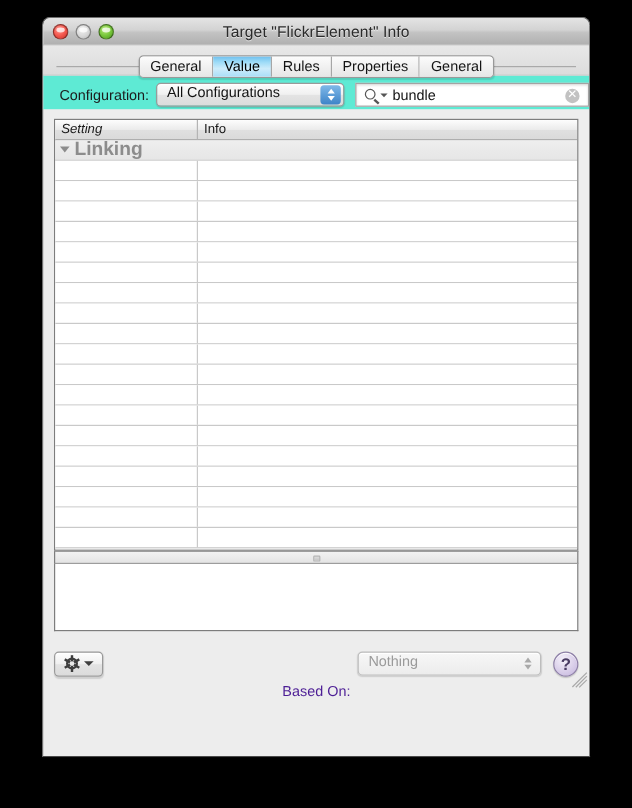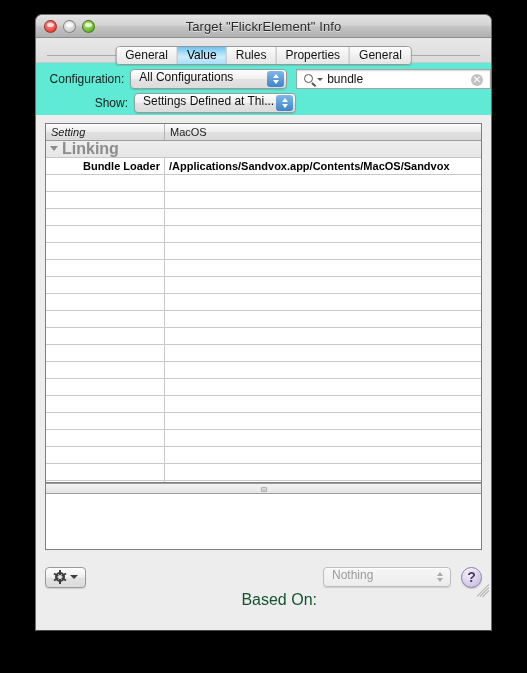--- a/index.html
+++ b/index.html
@@ -276,22 +276,22 @@
     position: absolute; left: 5px; top: -1px; width: 2px; height: 14px; background: #3e3e3e;
   }
   .gear .tooth.t2 { transform: rotate(60deg); }
   .gear .tooth.t3 { transform: rotate(120deg); }
   .gear .hole {
     position: absolute; left: 4px; top: 4px; width: 4px; height: 4px;
     background: #e9e9e9; border-radius: 50%; z-index: 2;
   }
   .dntri { width: 0; height: 0; border-left: 4px solid transparent; border-right: 4px solid transparent; border-top: 4.5px solid #3e3e3e; }
 
-  #basedon-label { font-size: 16px; color: #14532d; margin-left: auto; margin-right: 6px; white-space: nowrap; margin-top: 46px; }
-  #basedon-popup { width: 128px; }
+  #basedon-label { font-size: 12px; color: #4c1d95; margin-left: auto; margin-right: 6px; white-space: nowrap; margin-top: 46px; }
+  #basedon-popup { width: 153px; }
 
   #helpbtn {
     margin-left: 10px;
     width: 21px; height: 21px; border-radius: 50%;
     border: 1px solid #8d7fa6;
     background: radial-gradient(circle at 38% 30%, #f4f0fa 0%, #ded4ec 45%, #c3b4dd 100%);
     color: #4a3b63; font-size: 14px; font-weight: bold;
     line-height: 19px; text-align: center;
     box-shadow: 0 1px 1px rgba(0,0,0,.18), inset 0 1px 0 rgba(255,255,255,.8);
   }
@@ -339,46 +339,32 @@
         <span class="mag">
           <i class="circ"></i>
             <i class="hand"></i>
             <i class="tri"></i>
         </span>
         <span id="search-text" title="Search">bundle</span>
         <span class="clearbtn">✕</span>
       </div>
     </div>
 
-    <div class="crow">
-      <div class="clabel">Show:</div>
-      <div class="popup" id="show-popup">
-        <span>Settings Defined at Thi...</span>
-        <span class="arrows">
-          <i class="ar-up"></i>
-            <i class="ar-dn"></i>
-        </span>
-      </div>
-    </div>
   </div>
 
   <div id="tablewrap">
     <div id="thead">
       <div class="th c1">Setting</div>
-      <div class="th c2">MacOS</div>
+      <div class="th c2">Info</div>
     </div>
 
     <div class="grow">
       <div class="gname">Linking<span class="disc"></span></div>
     </div>
 
-    <div class="trow">
-      <div class="td1">Bundle Loader</div>
-      <div class="td2">/Applications/Sandvox.app/Contents/MacOS/Sandvox</div>
-    </div>
 
     <div id="empty-rows">
         <div class="erow">
           <div class="e1"></div>
           <div class="e2"></div>
         </div>
         <div class="erow">
           <div class="e1"></div>
           <div class="e2"></div>
         </div>

